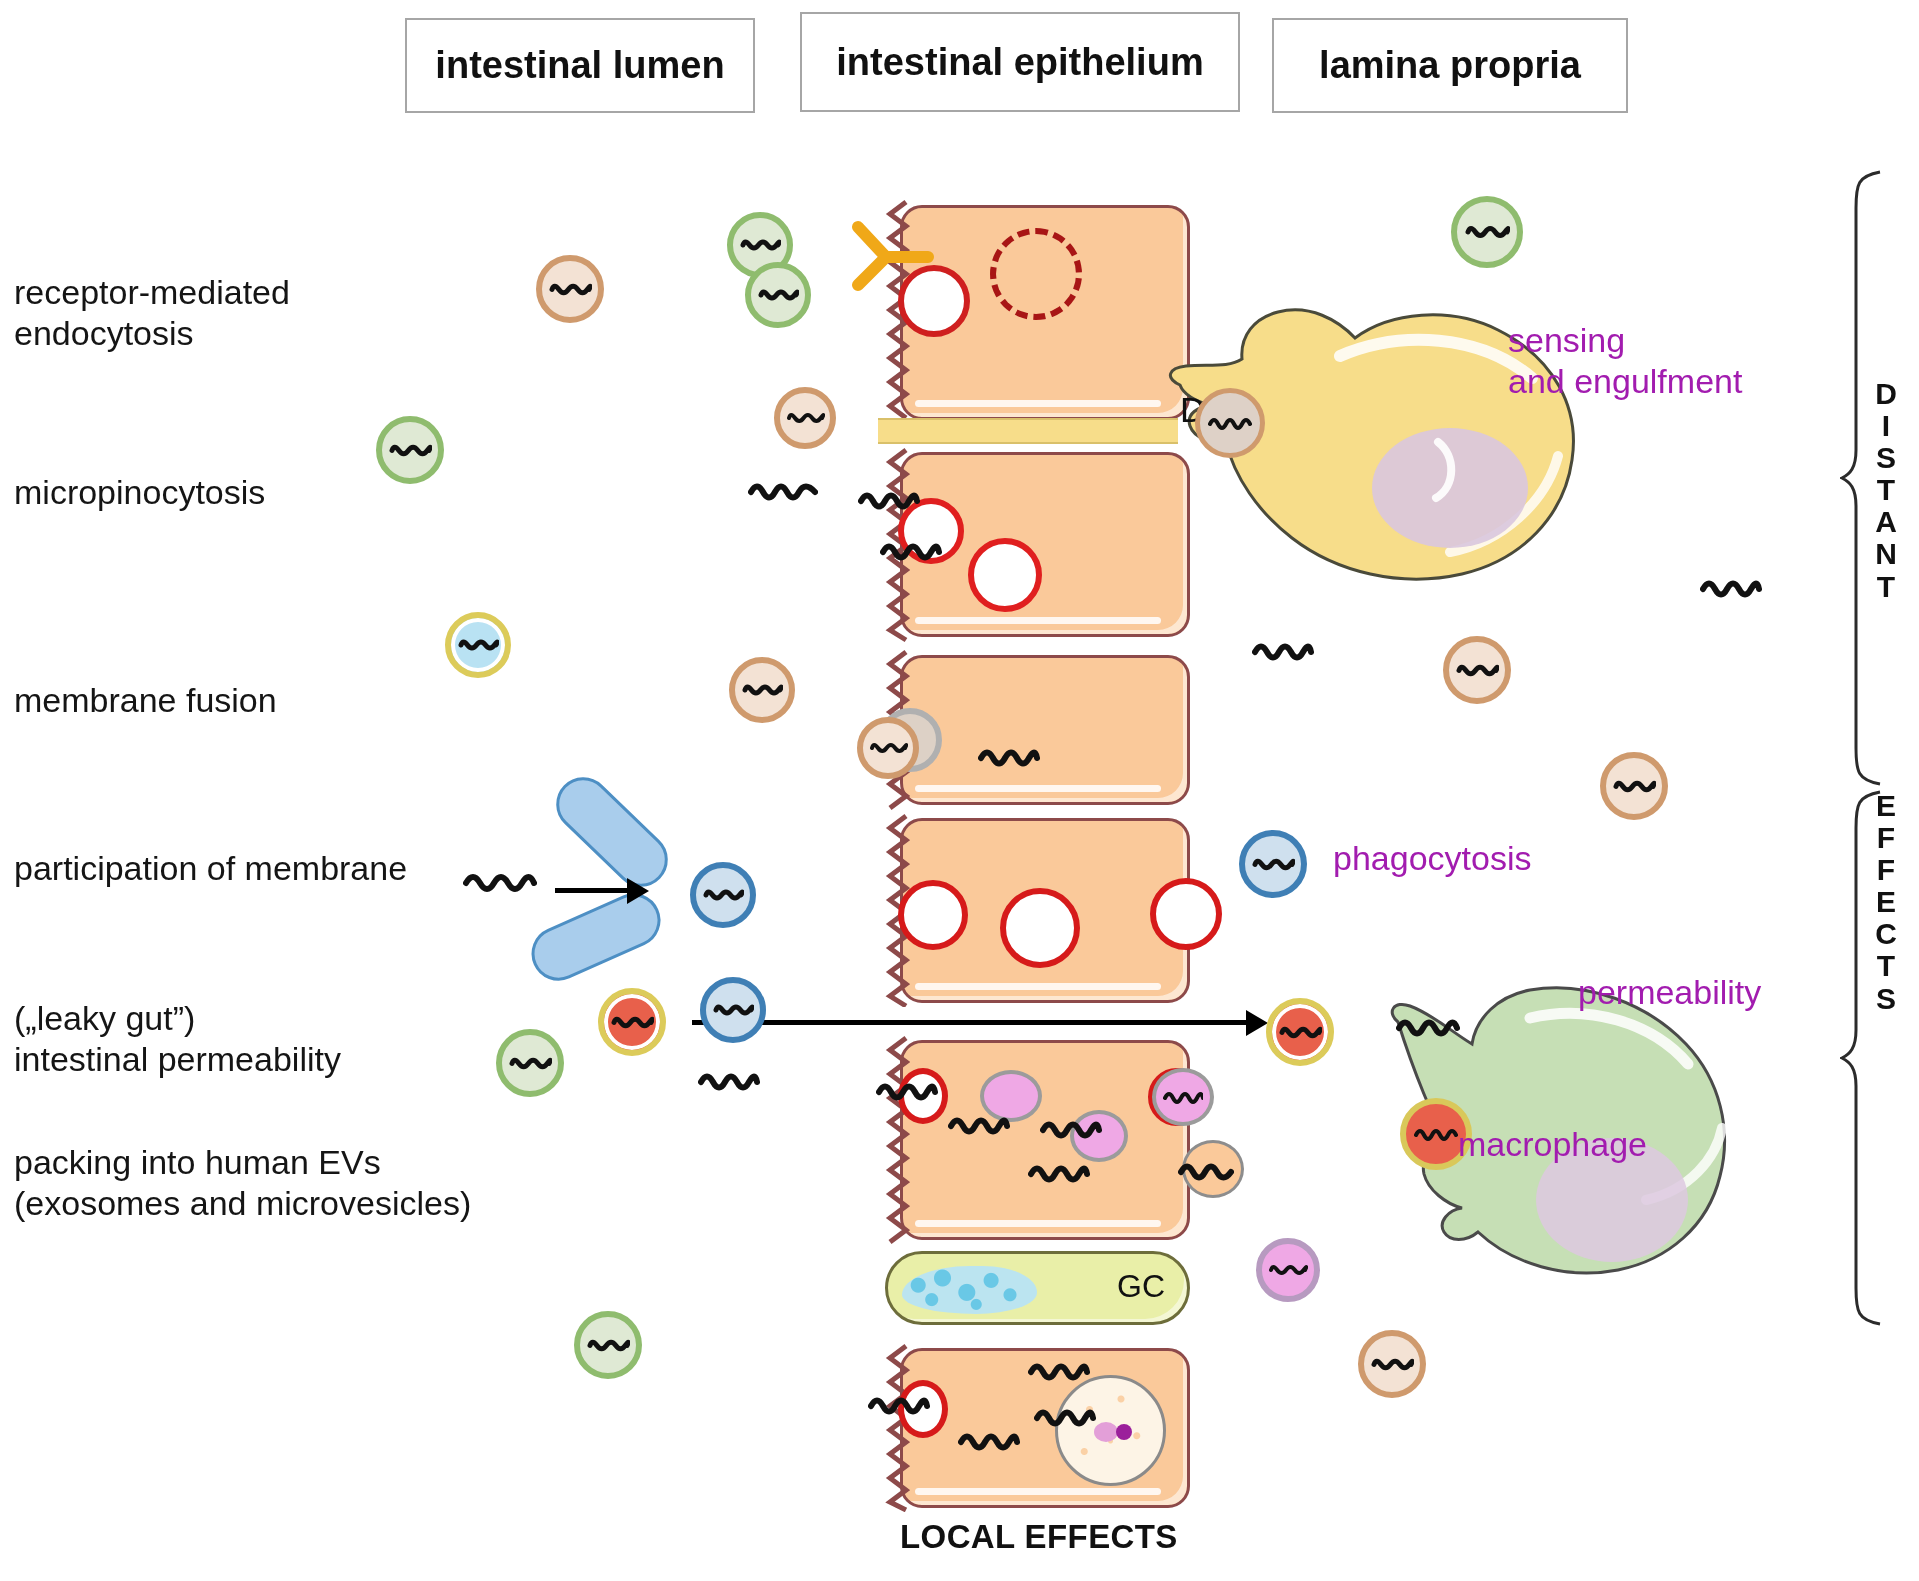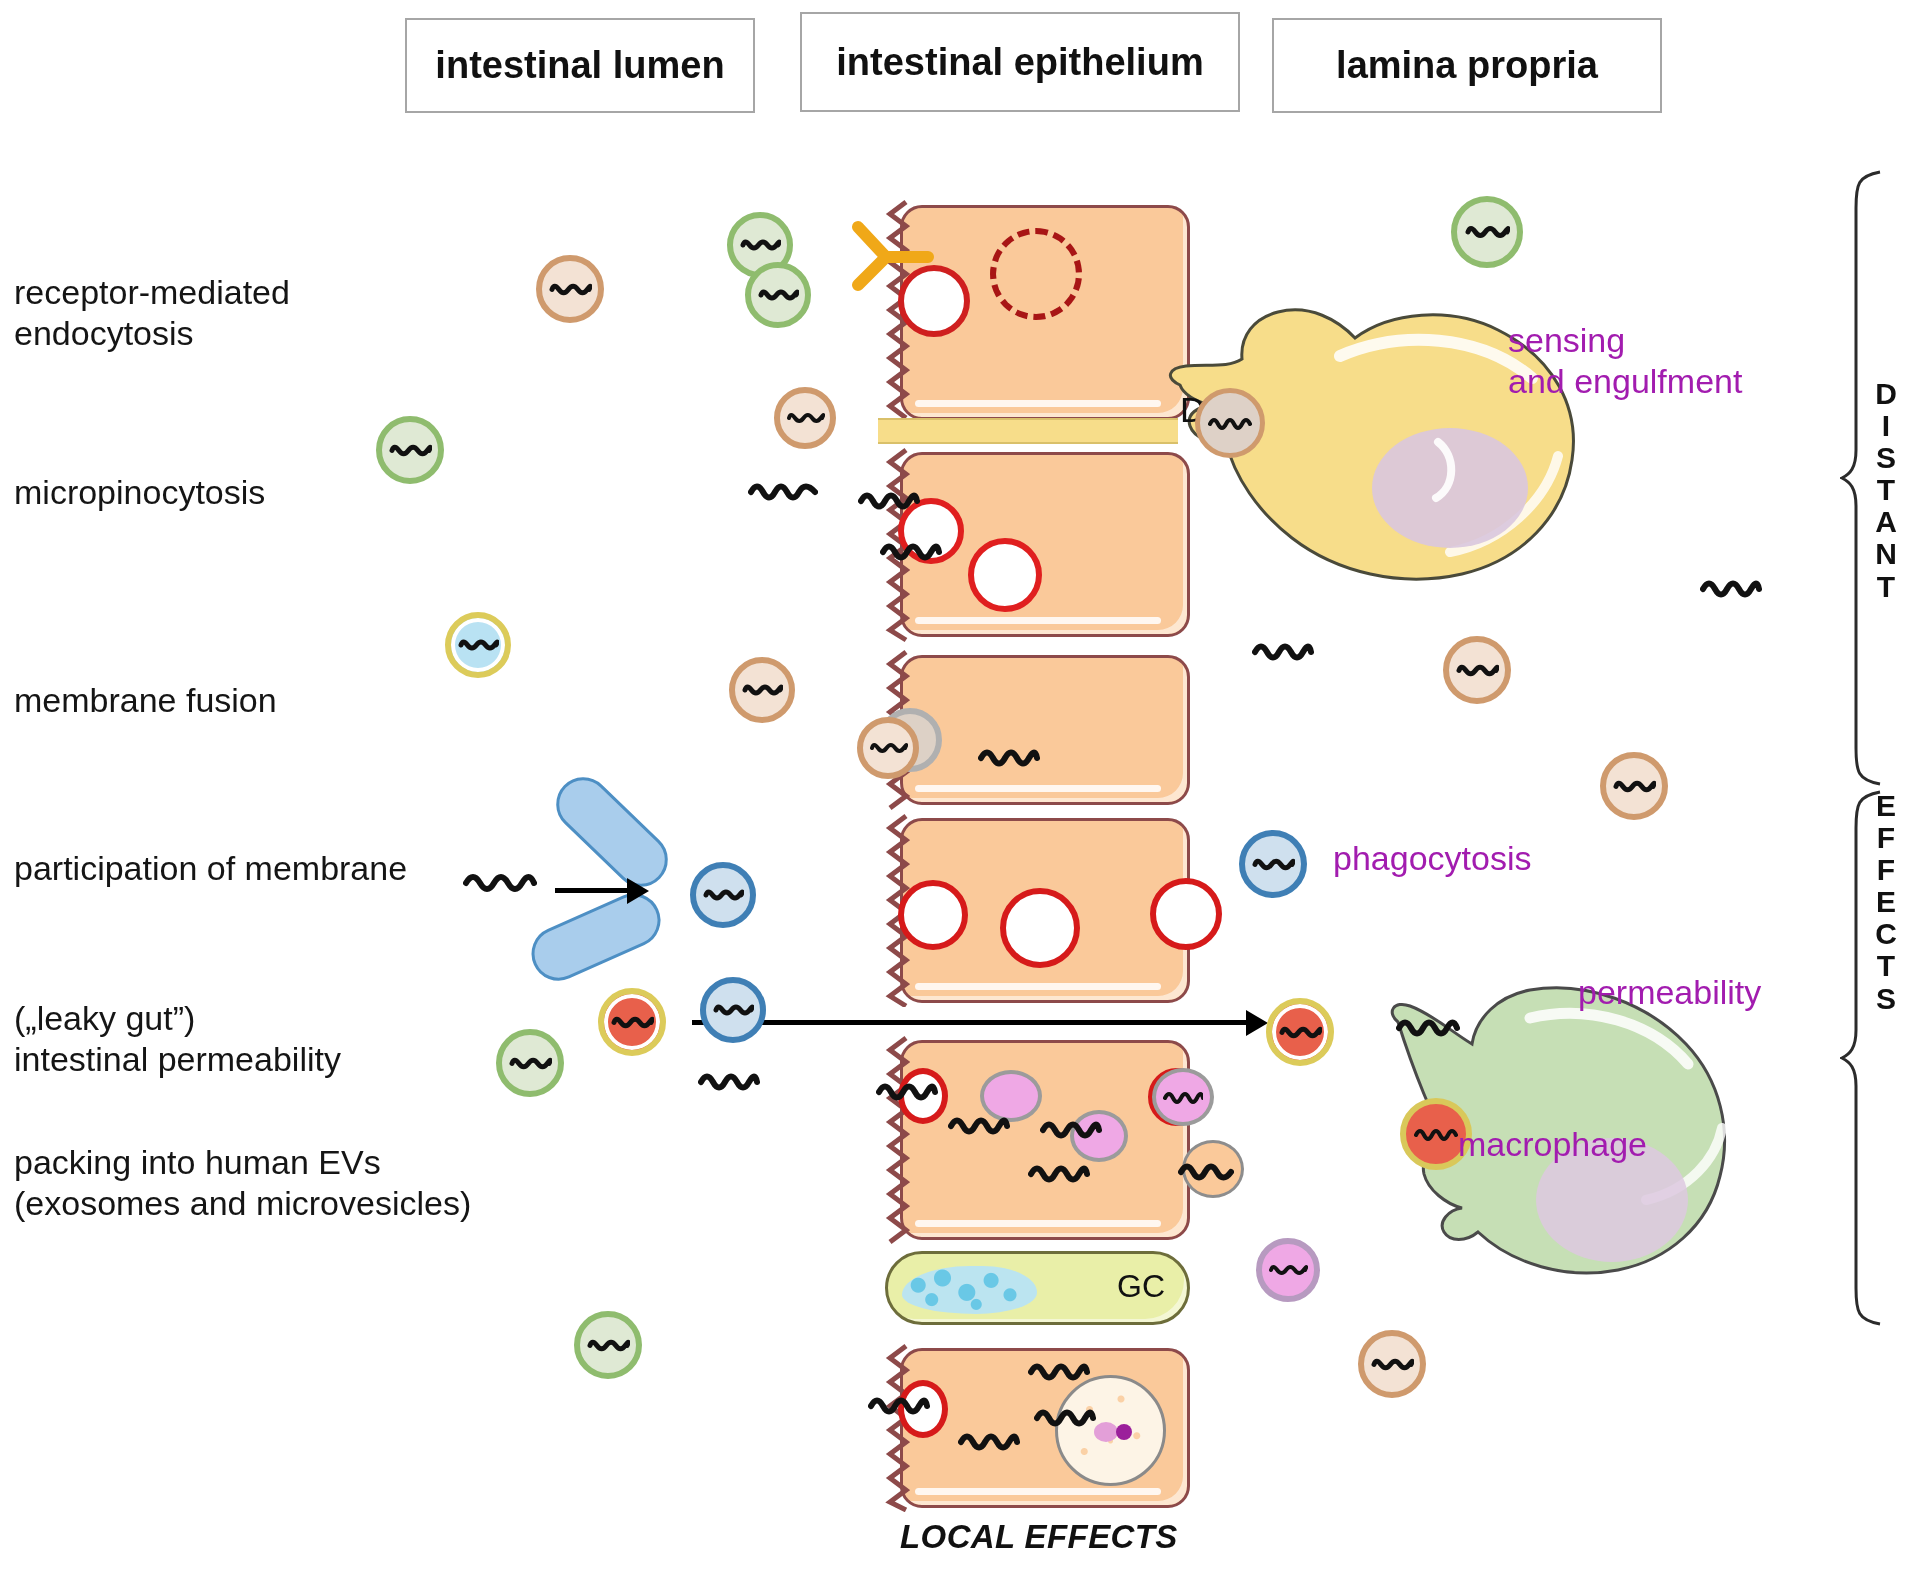--- a/index.html
+++ b/index.html
@@ -8,31 +8,31 @@
   .abs{position:absolute;}
 
   
   .hdr-box{
     position:absolute;border:2px solid #a6a6a6;background:#fff;
     display:flex;align-items:center;justify-content:center;
     font-weight:bold;color:#111;box-sizing:border-box;
   }
   #hdr-lumen{left:405px;top:18px;width:350px;height:95px;font-size:38px;}
   #hdr-epi{left:800px;top:12px;width:440px;height:100px;font-size:38px;}
-  #hdr-lp{left:1272px;top:18px;width:390px;height:95px;font-size:38px;}
+  #hdr-lp{left:1272px;top:18px;width:356px;height:95px;font-size:38px;}
 
   
   .mech{position:absolute;font-size:34px;line-height:1.22;color:#151515;}
 
   
   .annot{position:absolute;font-size:34px;line-height:1.22;color:#a21caf;}
 
   
   #local-effects{position:absolute;left:900px;top:1518px;font-size:33px;
-      font-weight:bold;letter-spacing:.4px;color:#111;font-style:italic;}
+      font-weight:bold;letter-spacing:.4px;color:#111;}
 
   
   .vtext{position:absolute;font-size:30px;font-weight:bold;line-height:1.07;
          text-align:center;width:36px;color:#111;}
 
   
   .cell{
     position:absolute;background:#fac99a;
     border:3px solid #8d4a4a;border-radius:22px;
     box-shadow:inset -10px -10px 0 -6px rgba(255,255,255,.55);

